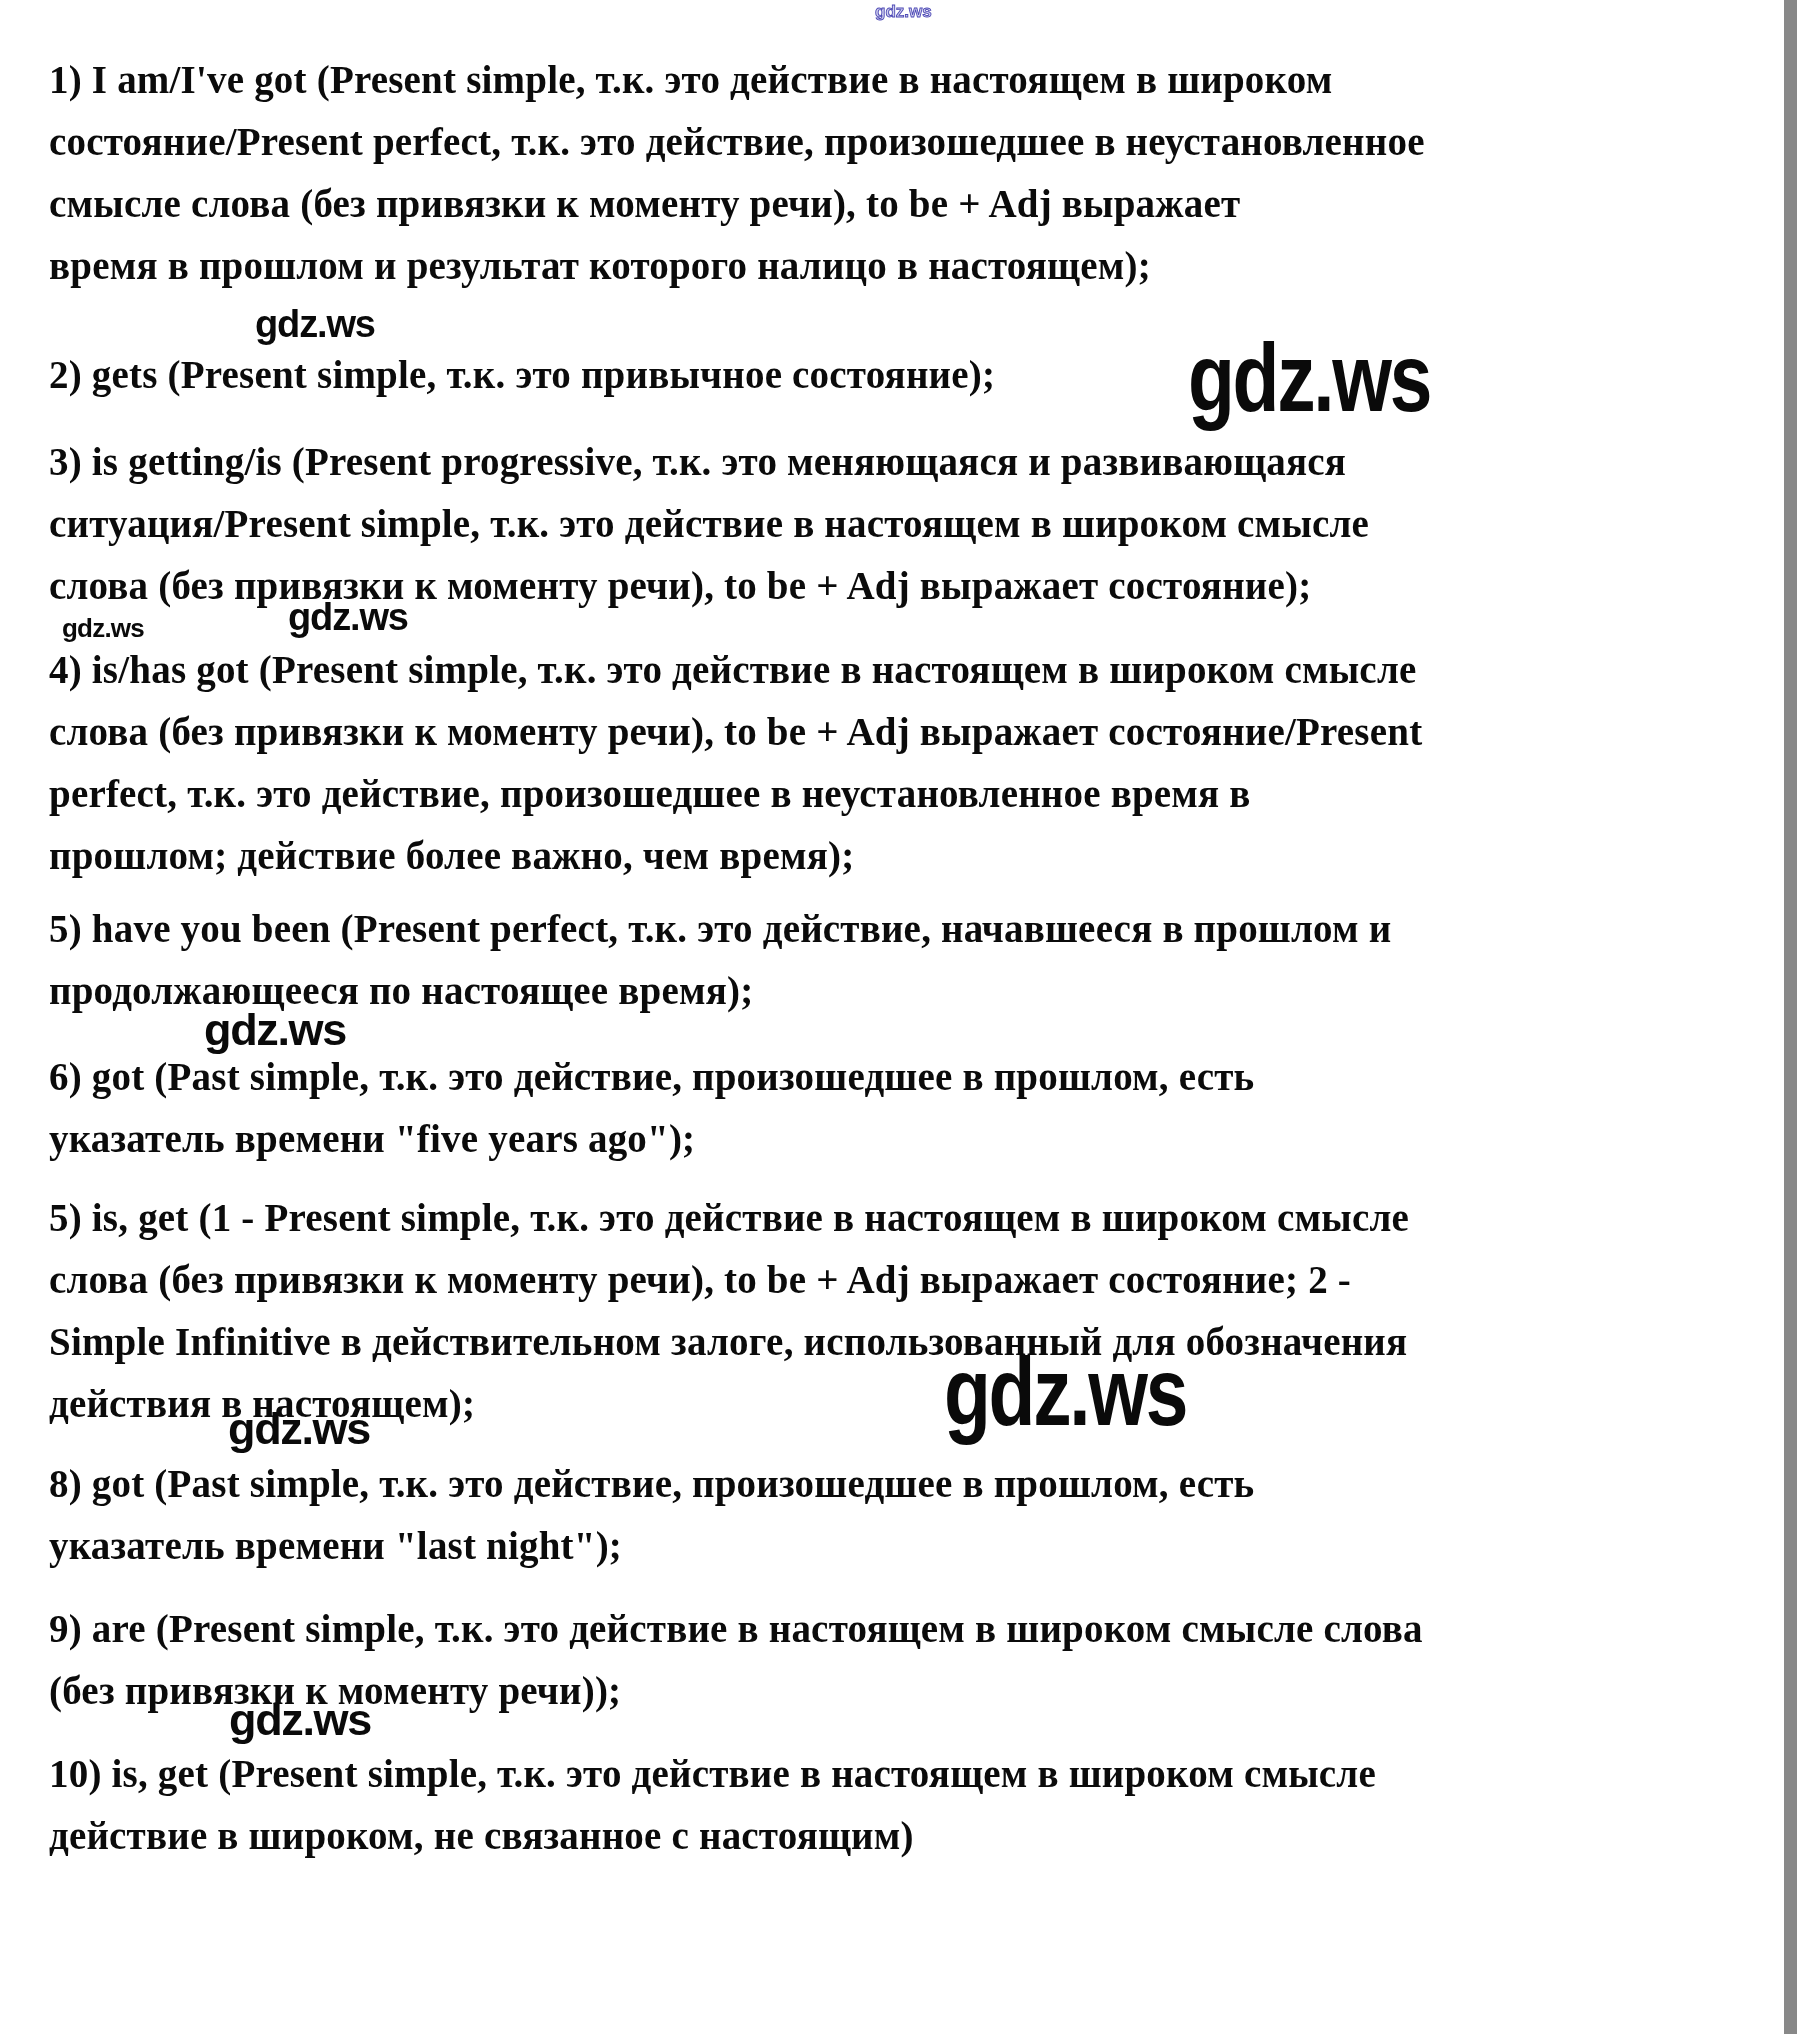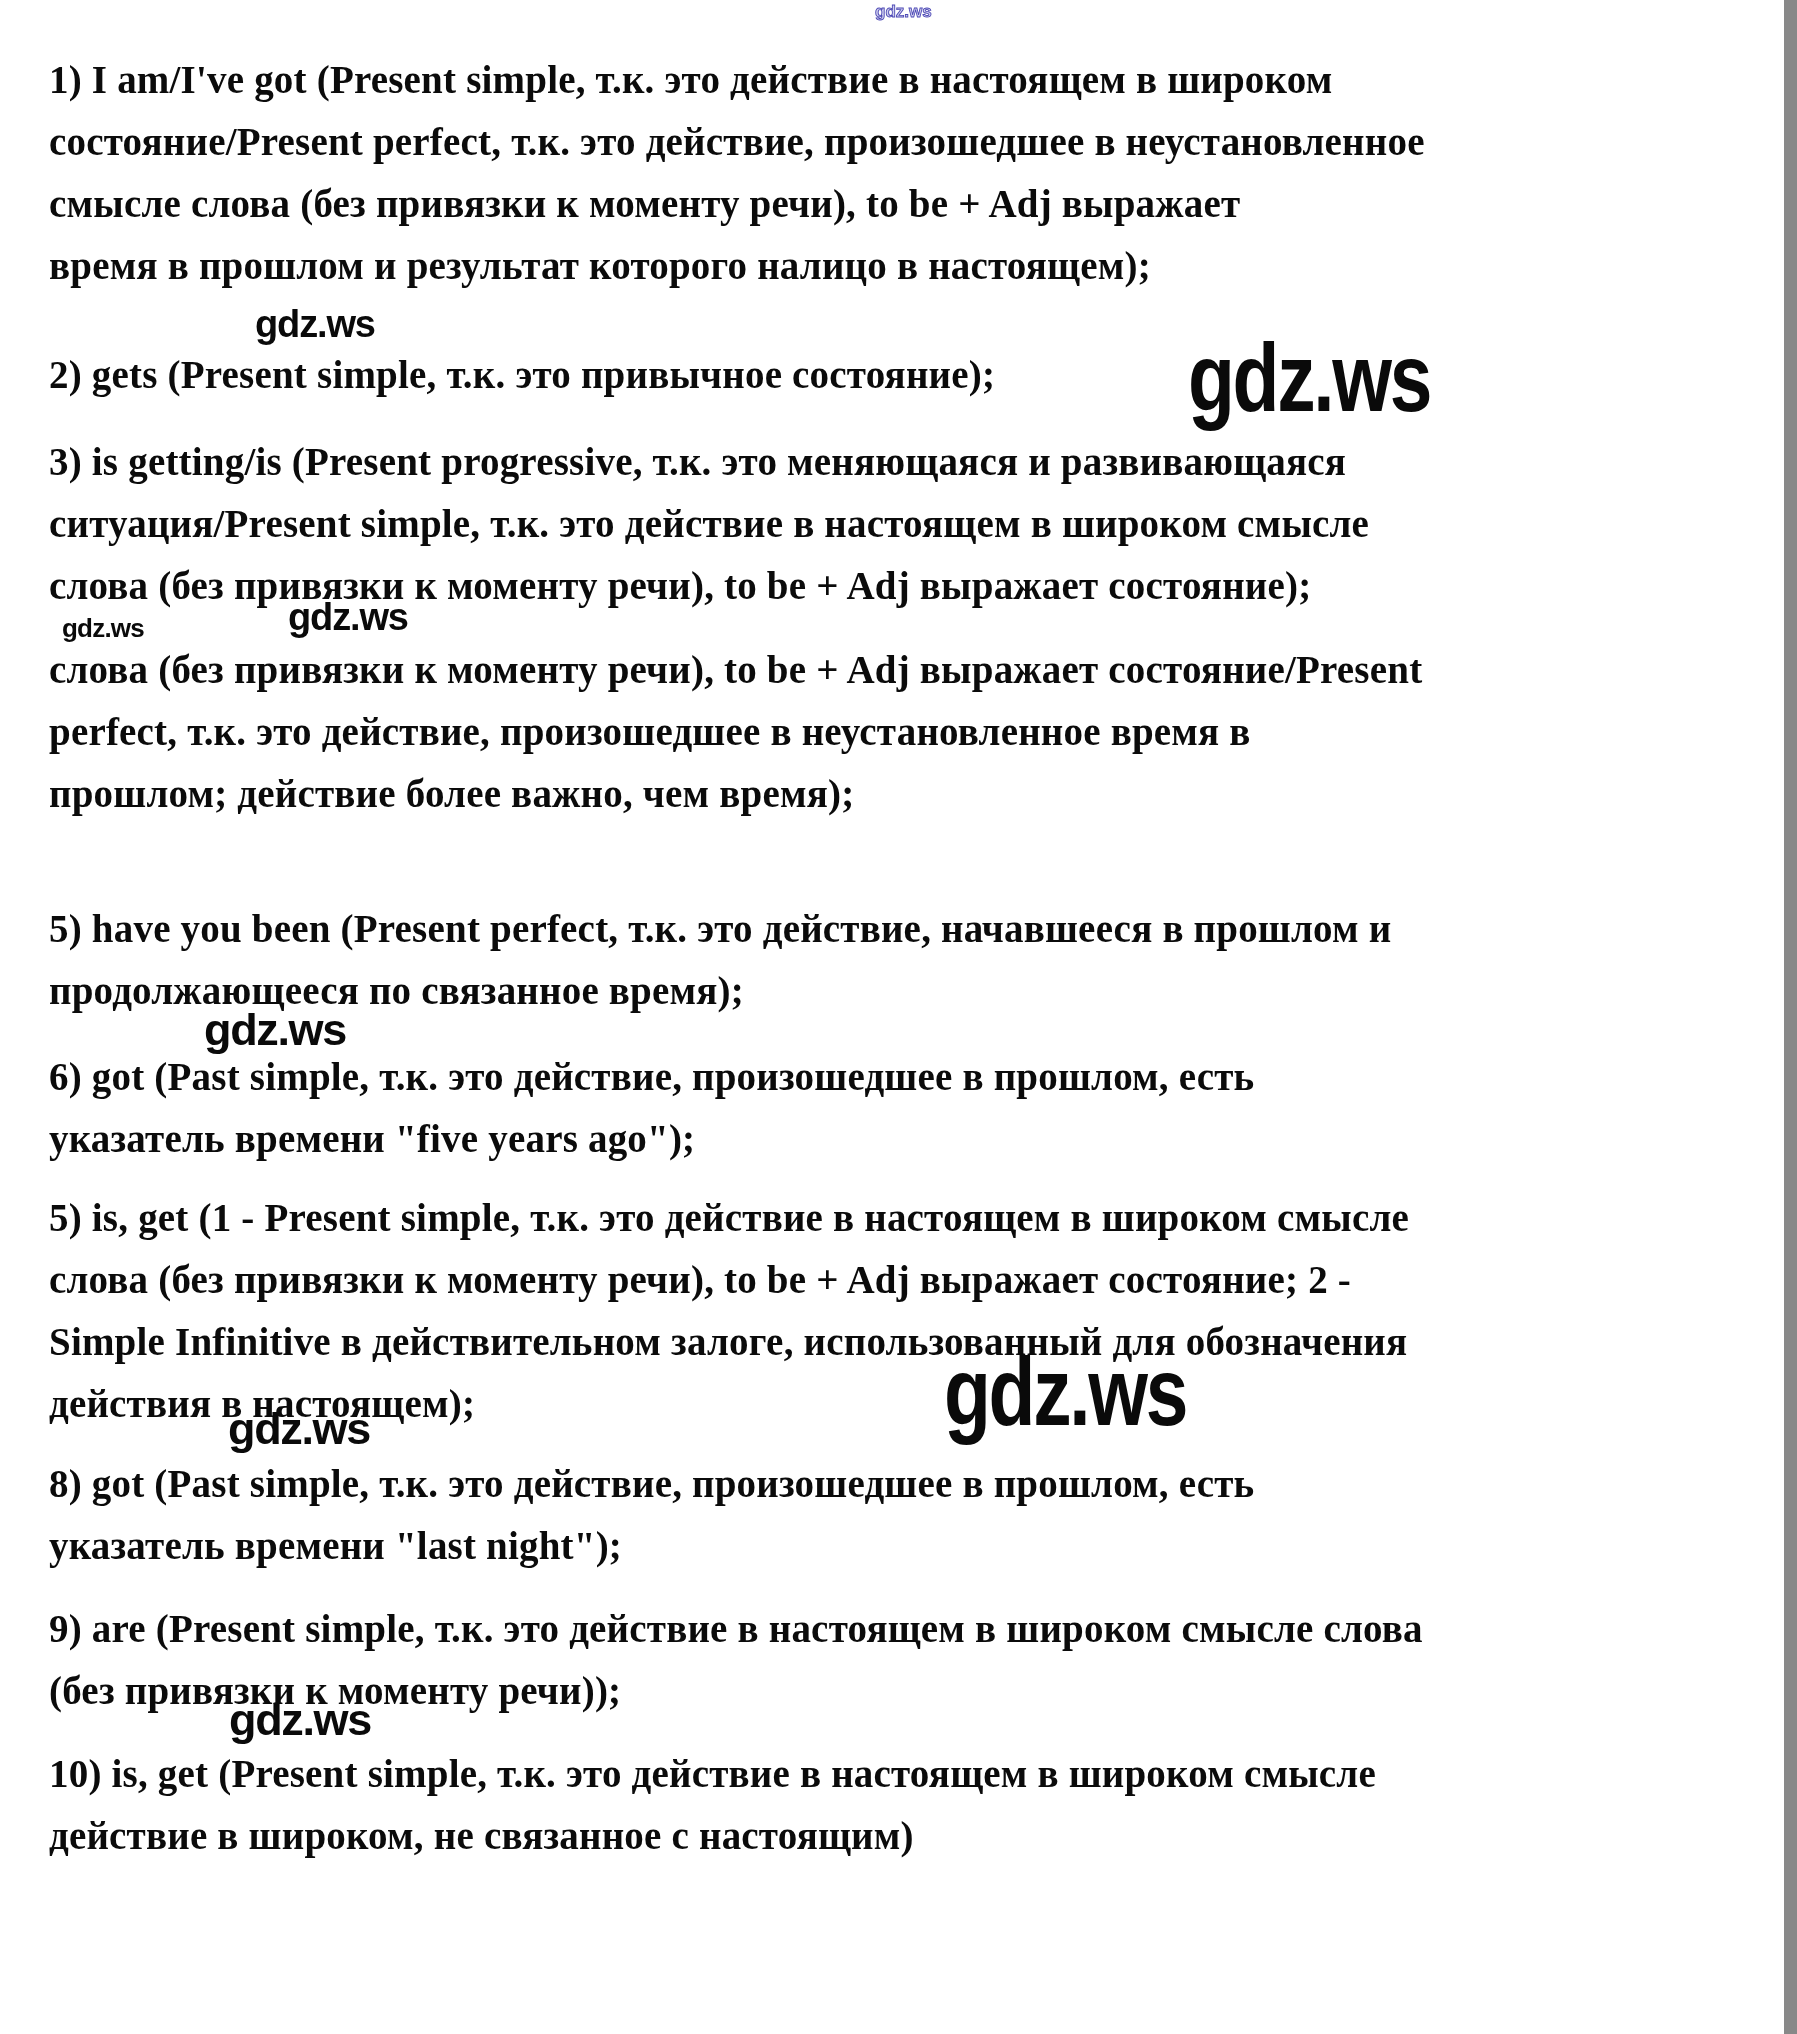--- a/index.html
+++ b/index.html
@@ -77,28 +77,29 @@
     <span class="line">2) gets (Present simple, т.к. это привычное состояние);</span>
   </div>
 
   <div class="para" style="top:431px;">
     <span class="line">3) is getting/is (Present progressive, т.к. это меняющаяся и развивающаяся</span>
     <span class="line">ситуация/Present simple, т.к. это действие в настоящем в широком смысле</span>
     <span class="line">слова (без привязки к моменту речи), to be + Adj выражает состояние);</span>
   </div>
 
   <div class="para" style="top:639px;">
+    <span class="line">4) is/has got (Present simple, т.к. это действие в настоящем в широком смысле</span>
     <span class="line">слова (без привязки к моменту речи), to be + Adj выражает состояние/Present</span>
     <span class="line">perfect, т.к. это действие, произошедшее в неустановленное время в</span>
     <span class="line">прошлом; действие более важно, чем время);</span>
   </div>
 
   <div class="para" style="top:898px;">
     <span class="line">5) have you been (Present perfect, т.к. это действие, начавшееся в прошлом и</span>
-    <span class="line">продолжающееся по связанное время);</span>
+    <span class="line">продолжающееся по настоящее время);</span>
   </div>
 
   <div class="para" style="top:1046px;">
     <span class="line">6) got (Past simple, т.к. это действие, произошедшее в прошлом, есть</span>
     <span class="line">указатель времени "five years ago");</span>
   </div>
 
   <div class="para" style="top:1187px;">
     <span class="line">5) is, get (1 - Present simple, т.к. это действие в настоящем в широком смысле</span>
     <span class="line">слова (без привязки к моменту речи), to be + Adj выражает состояние; 2 -</span>

